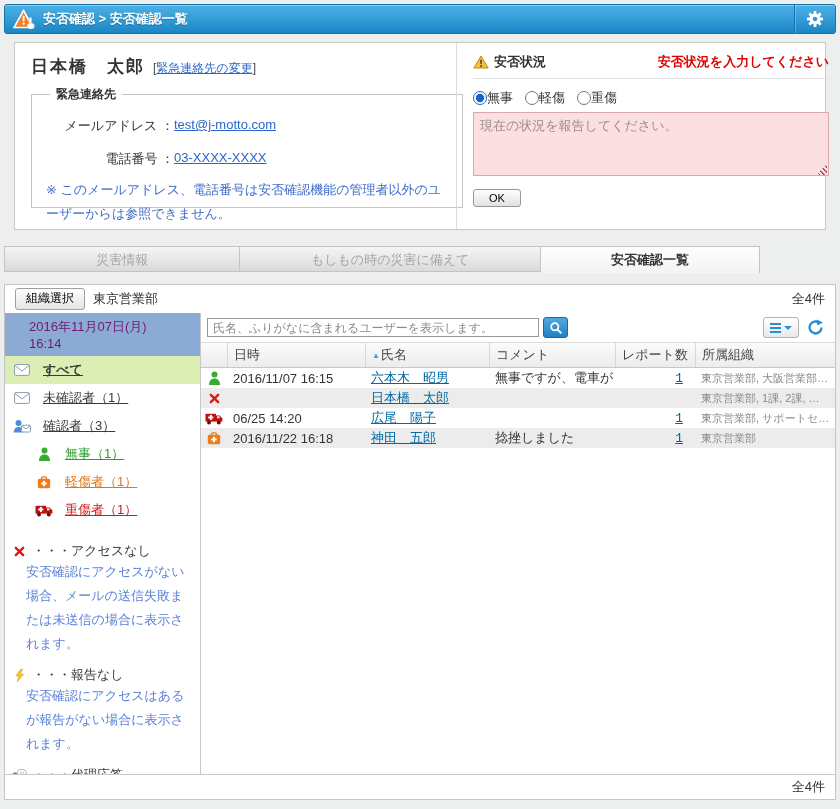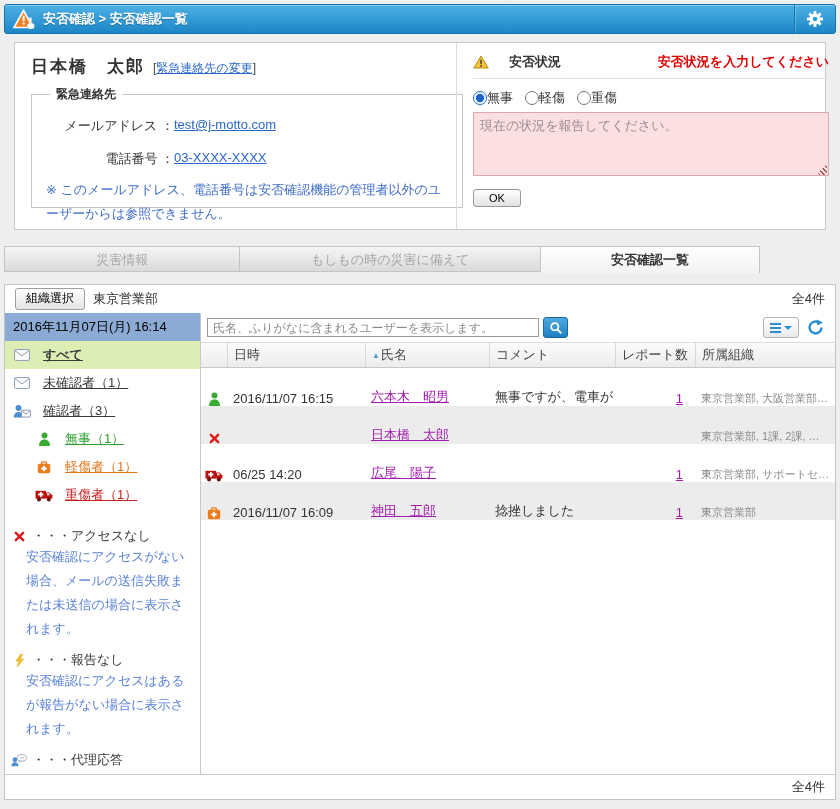--- a/index.html
+++ b/index.html
@@ -39,21 +39,21 @@
   .change-link { color:#2a66c8; text-decoration:underline; font-size:12px; }
   .contact-fieldset { margin-top:8px; border:1px solid #c4c4c4; padding:8px 14px 10px; height:122px; }
   .contact-fieldset legend { font-weight:bold; font-size:12px; padding:0 6px; margin-left:4px; }
   .contact-grid { display:grid; grid-template-columns:128px auto; row-gap:15px; margin-top:6px; }
   .contact-label { text-align:right; }
   .contact-grid a { color:#2a66c8; text-decoration:underline; }
   .contact-note { margin-top:10px; color:#3f6cc8; line-height:1.85; width:402px; }
 
   .info-right { flex:1; border-left:1px solid #ddd; padding:10px 16px; }
   .status-head { display:flex; align-items:center; padding-bottom:7px; border-bottom:1px solid #e2e2e2; }
-  .status-title { font-weight:bold; margin-left:20px; }
+  .status-title { font-weight:bold; margin-left:5px; }
   .status-warning { margin-left:auto; color:#e00000; font-weight:bold; }
   .radio-row { margin:10px 0 5px; display:flex; gap:12px; align-items:center; }
   .radio-row label { display:flex; align-items:center; cursor:pointer; }
   .radio-row input { accent-color:#1a63c8; width:14px; height:14px; }
   .ta-wrap { position:relative; width:356px; }
   .status-textarea {
     width:100%; height:64px; background:#fbdfe1; border:1px solid #dba8ad;
     font:inherit; color:#7f1d1d; padding:4px 6px; resize:none;
   }
   .status-textarea::placeholder { color:#9b8d8f; opacity:1; }
@@ -82,21 +82,21 @@
   }
   .panel-toolbar { height:28px; display:flex; align-items:center; gap:8px; padding:0 10px; flex:none; }
   .org-btn { padding:1px 10px 2px; font-size:12px; font-family:inherit;
     background:linear-gradient(#fdfdfd,#e5e5e5); border:1px solid #9f9f9f; border-radius:3px; cursor:pointer; }
   .toolbar-total { margin-left:auto; }
 
   .panel-split { flex:1; display:flex; min-height:0; }
 
   
   .side { width:196px; border-right:1px solid #c8c8c8; overflow:hidden; flex:none; }
-  .datebar { background:#8cabd4; color:#000000; padding:5px 8px; }
+  .datebar { background:#8cabd4; color:#701a75; padding:5px 24px; }
   .filter-item { display:flex; align-items:center; gap:12px; padding:5px 8px; cursor:pointer; }
   .filter-item .ico { width:18px; display:flex; justify-content:center; flex:none; }
   .filter-all { background:#ddeeb5; }
   .filter-all .flabel { font-weight:bold; }
   .flabel { color:#3a3a3a; text-decoration:underline; }
   .indent { padding-left:30px; }
   .f-safe .flabel { color:#2e9e2e; }
   .f-minor .flabel { color:#e0761a; }
   .f-severe .flabel { color:#c62020; }
   .legend { padding:8px 6px 0 6px; }
@@ -125,25 +125,25 @@
   .th { padding:0 6px; white-space:nowrap; overflow:hidden; }
   .th + .th { border-left:1px solid #d8d8d8; height:100%; display:flex; align-items:center; }
   .c-icon { width:26px; flex:none; display:flex; justify-content:center; align-items:center; }
   .c-date { width:138px; flex:none; }
   .c-name { width:124px; flex:none; }
   .c-comment { width:126px; flex:none; }
   .c-reports { width:80px; flex:none; }
   .c-org { flex:1; min-width:0; }
   .sort-asc { color:#49a0d6; font-size:8px; vertical-align:3px; margin-right:1px; }
 
-  .tr { display:flex; align-items:flex-end; height:38px; }
+  .tr { display:flex; align-items:center; height:20px; }
   .tr.zebra { background:#ececec; }
   .td { padding:0 6px; white-space:nowrap; overflow:hidden; }
   .td.c-icon { padding:0; }
-  .name-link, .report-link { color:#a21caf; text-decoration:underline; }
+  .name-link, .report-link { color:#0369a1; text-decoration:underline;font-family:Liberation Mono, monospace; }
   .td.c-reports { text-align:right; padding-right:12px; }
   .td.c-org { font-size:11px; color:#8a8a8a; text-overflow:clip; }
   .tbody-rest { flex:1; }
 
   .panel-footer { flex:none; height:25px; border-top:1px solid #c8c8c8;
     display:flex; align-items:center; justify-content:flex-end; padding:0 10px; }
 </style>
 </head>
 <body>
 
@@ -442,21 +442,21 @@
 
       <div class="tr zebra">
         <div class="td c-icon">
           <svg width="14" height="13" viewBox="0 0 14 13">
             <rect x="4.6" y="0.9" width="4.8" height="3" rx="1" fill="none" stroke="#ef7c1a" stroke-width="1.4"></rect>
             <rect x="0.8" y="2.8" width="12.4" height="9.4" rx="1.6" fill="#ef7c1a"></rect>
             <rect x="6" y="4.8" width="2" height="5.4" fill="#fff"></rect>
             <rect x="4.3" y="6.5" width="5.4" height="2" fill="#fff"></rect>
           </svg>
         </div>
-        <div class="td c-date">2016/11/07 16:09</div>
+        <div class="td c-date">2016/11/22 16:18</div>
         <div class="td c-name"><a class="name-link">神田　五郎</a></div>
         <div class="td c-comment">捻挫しました</div>
         <div class="td c-reports"><a class="report-link">1</a></div>
         <div class="td c-org">東京営業部</div>
       </div>
 
       <div class="tbody-rest"></div>
     </div>
   </div>
 

